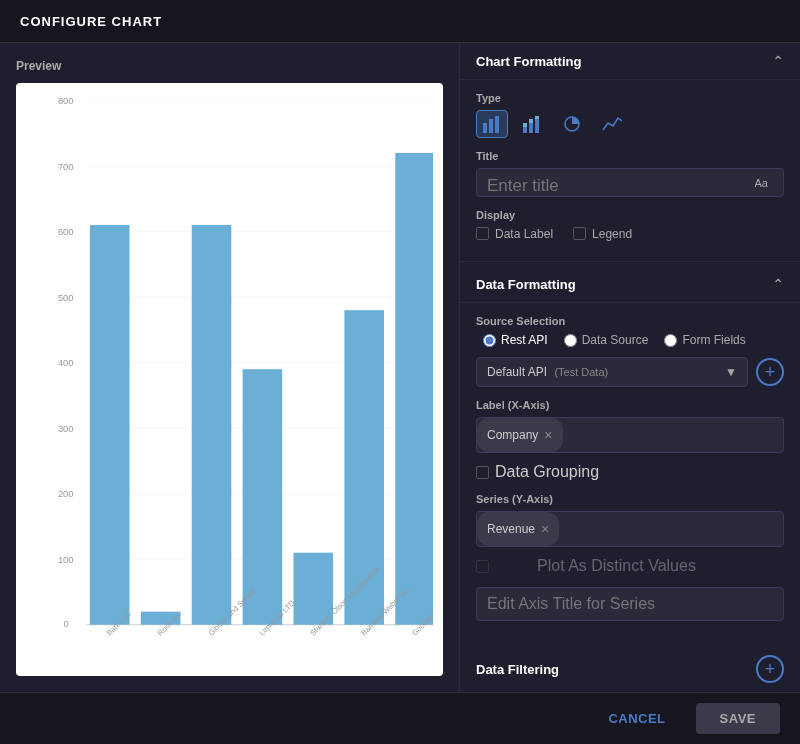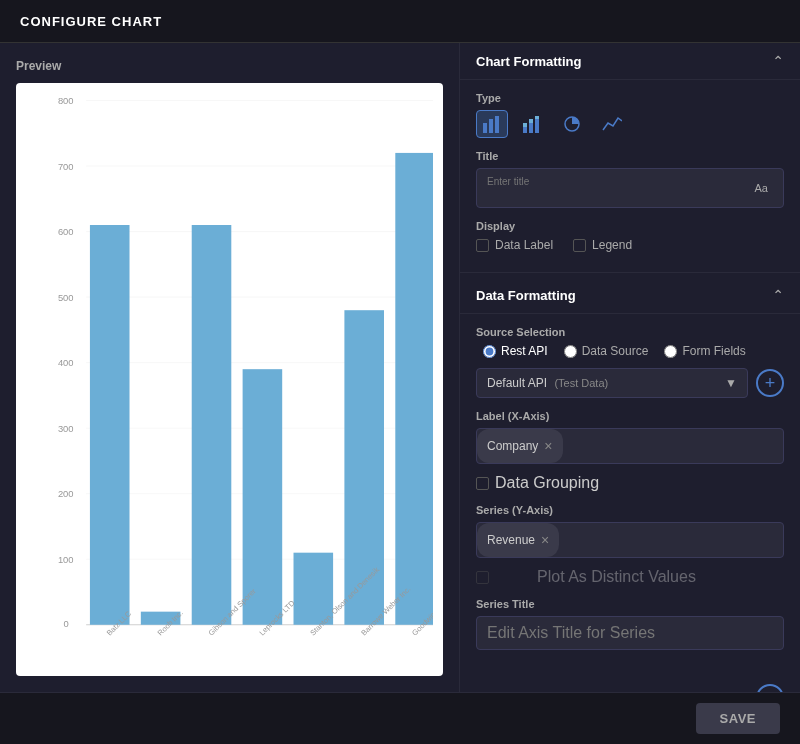--- a/index.html
+++ b/index.html
@@ -143,23 +143,23 @@
     .title-input-wrap {
       position: relative;
       margin-bottom: 12px;
     }
 
     .title-input {
       width: 100%;
       background: #2a2a3a;
       border: 1px solid #3a3a5a;
       border-radius: 4px;
-      padding: 7px 30px 20px 10px;
+      padding: 7px 30px 0 10px;
       color: #888;
-      font-size: 10px;
+      font-size: 17px;
       outline: none;
     }
 
     .title-input-icon {
       position: absolute;
       right: 16px;
       top: 50%;
       transform: translateY(-50%);
       color: #aaa;
       font-size: 11px;
@@ -168,21 +168,20 @@
     
     .display-row {
       display: flex;
       gap: 20px;
       align-items: center;
       margin-bottom: 4px;
     }
 
     .checkbox-label {
       display: flex;
-      align-items: center;
       gap: 6px;
       font-size: 12px;
       color: #aaa;
       cursor: pointer;
     }
 
     .checkbox {
       width: 13px;
       height: 13px;
       border: 1px solid #555;
@@ -567,29 +566,29 @@
           </div>
         </div>
 
         
         <div class="plot-distinct-row checkbox-disabled">
           <div class="checkbox"></div>
           <span>Plot As Distinct Values</span>
         </div>
 
         
-        <div class="field-label">Series Title</div>
         <input class="series-title-input" type="text" placeholder="Edit Axis Title for Series" style="">
 
       </div>
 
       <div class="data-filtering-row">
         <span class="section-title">Data Filtering</span>
         <button class="add-btn">+</button>
       </div>
 
     </div>
   </div>
 
   <div class="dialog-footer">
+    <button class="btn-cancel">CANCEL</button>
     <button class="btn-save">SAVE</button>
   </div>
 </div>
 
 </body></html>

